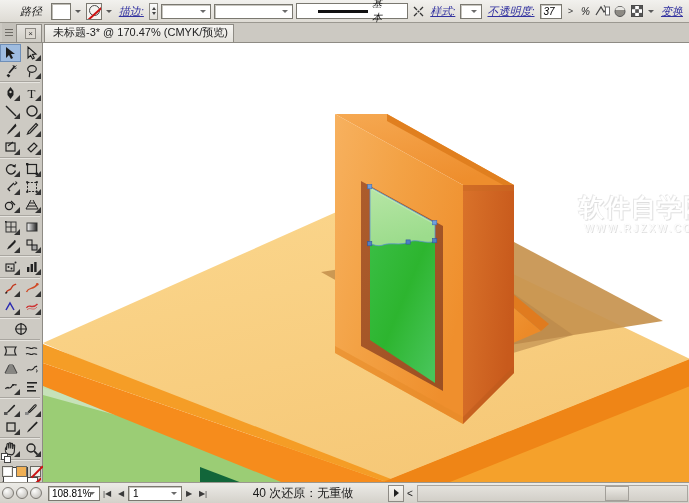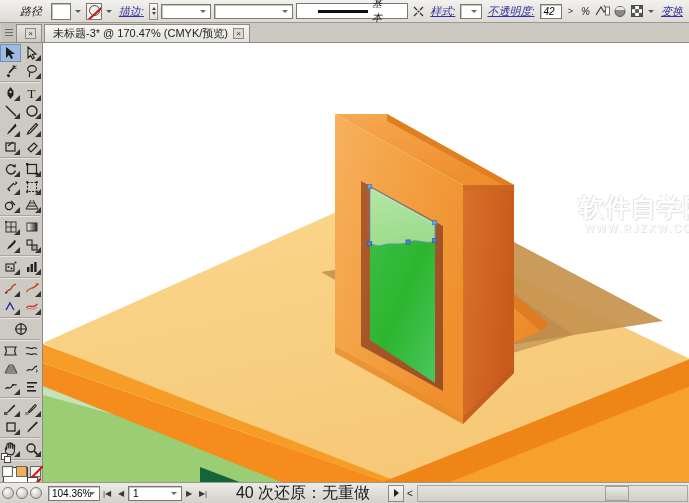--- a/index.html
+++ b/index.html
@@ -197,20 +197,21 @@
     border: 1px solid #8e8b84;
     border-bottom: none;
     background: linear-gradient(#e7e5e0, #cfccc5);
     color: #222;
     margin-right: 2px;
     white-space: nowrap;
     gap: 5px;
   }
   .tab.active {
     background: linear-gradient(#f6f5f2, #e4e2dc);
+    flex-direction: column;
   }
   .tab-close {
     width: 9px; height: 9px;
     border: 1px solid #8d8a84;
     display: flex; align-items: center; justify-content: center;
     font-size: 8px; line-height: 1;
     color: #333;
     background: #ddd9d2;
   }
 
@@ -436,21 +437,21 @@
     position:absolute;right:1px;top:1px;width:12px;height:11px;
     display:flex;align-items:center;justify-content:center;
   }
   .sb-page .cap::after{
     content:"";border-left:3px solid transparent;border-right:3px solid transparent;border-top:3.5px solid #6b6b6b;
   }
   .sb-info {
     flex: 0 0 auto;
     margin-left: 8px;
     padding: 0 10px;
-    font-size: 16px;
+    font-size: 12px;
     color: #1a1a1a;
     white-space: nowrap;
     min-width: 150px;
     text-align: center;
   }
   .sb-arrow {
     width: 14px; height: 15px;
     border: 1px solid #8d8a84;
     background: linear-gradient(#f6f5f1,#dedbd4);
     display: flex; align-items: center; justify-content: center;
@@ -522,21 +523,21 @@
     </div>
 
     <span class="cb-label blue">样式:</span>
     <div class="combo w-28" style="width:26px;">
       <span></span>
       <span class="cap"></span>
     </div>
 
     <span class="cb-label link">不透明度:</span>
     <div class="opacity-field">
-      <span>42</span>
+      <span>37</span>
     </div>
     <div class="tiny-btn">&gt;</div>
     <span class="cb-label" style="padding:0 2px;font-size:10px;">%</span>
 
     <div class="icon-btn">
       <svg width="15" height="14" viewBox="0 0 15 14">
         <path d="M1 11 L6 3 L9 8 L12 5" stroke="#444" stroke-width="1.2" fill="none"></path>
         <path d="M9 1 L10.5 4 L13.5 4.8" stroke="#555" stroke-width="1" fill="none"></path>
         <rect x="10.5" y="3" width="4" height="8" fill="#fff" stroke="#666" stroke-width="1"></rect>
       </svg>
@@ -1032,21 +1033,21 @@
   </div>
 
   <div class="status-bar">
     <div class="sb-modes">
       <div class="sm"></div>
       <div class="sm"></div>
       <div class="sm"></div>
     </div>
 
     <div class="sb-zoom">
-      <span>104.36%</span>
+      <span>108.81%</span>
       <span class="cap"></span>
     </div>
 
     <div class="navbtn">|◀</div>
     <div class="navbtn">◀</div>
 
     <div class="sb-page">
       <span>1</span>
       <span class="cap"></span>
     </div>

